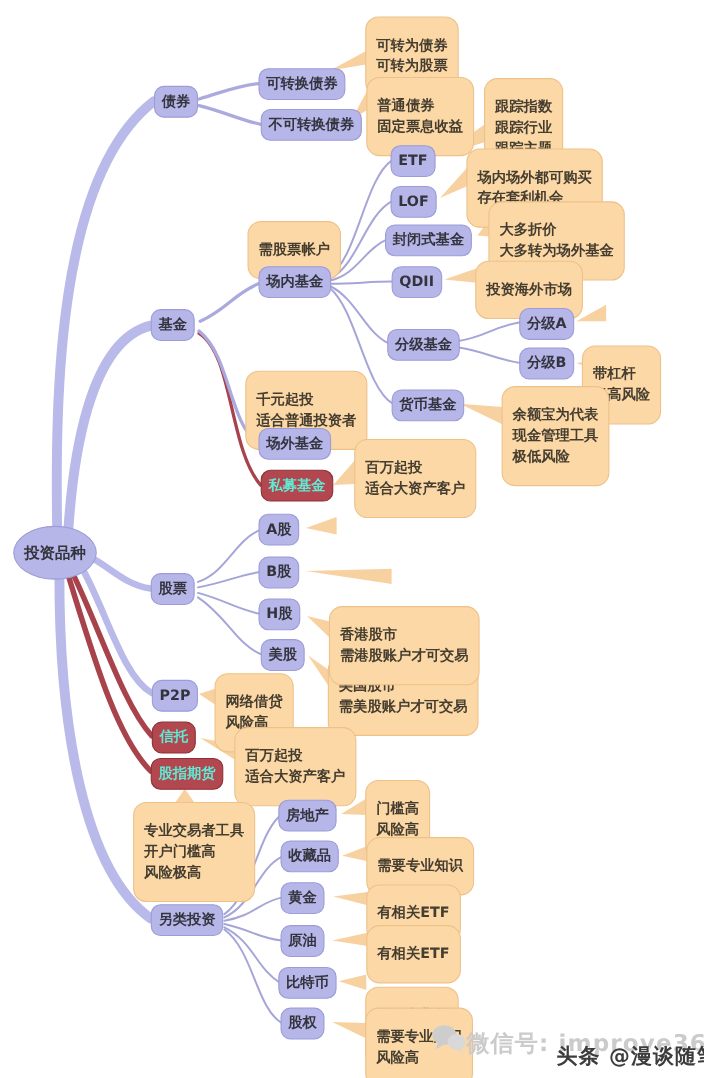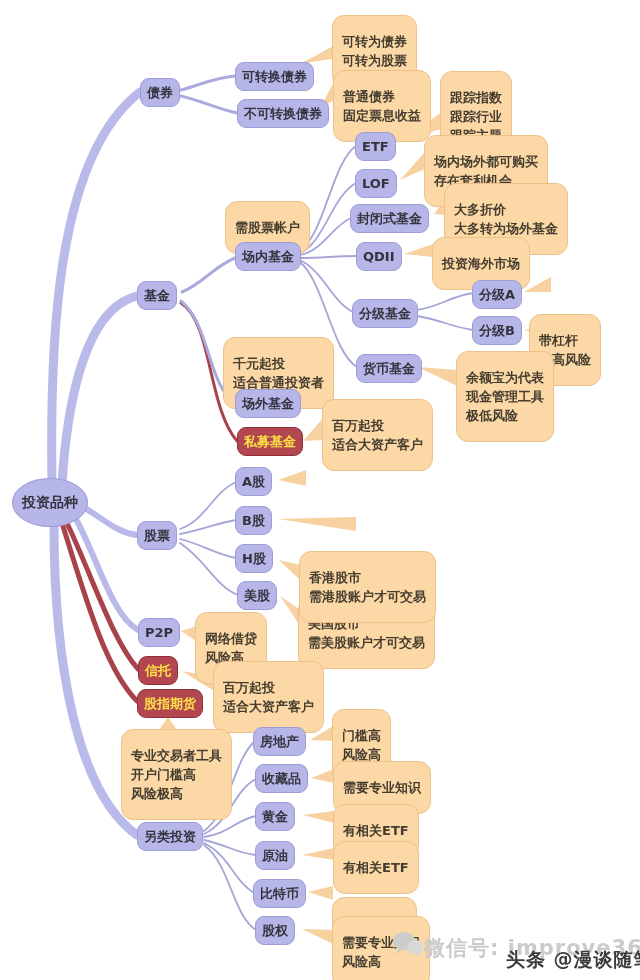--- a/index.html
+++ b/index.html
@@ -7,21 +7,21 @@
     position:relative;width:640px;height:980px;margin:0 auto;background:#ffffff;
     overflow:hidden;font-family:"DejaVu Sans",sans-serif;
   }
   .links{position:absolute;left:0;top:0;width:640px;height:980px;z-index:0;}
   .node{
     position:absolute;z-index:2;display:flex;align-items:center;justify-content:center;
     background:#b6b6e8;border:1px solid #9c9cd9;border-radius:9px;
     padding:4px 6px;font-size:13px;font-weight:700;color:#34343f;
     white-space:pre-line;text-align:center;line-height:19px;box-sizing:border-box;
   }
-  .danger{background:#b2474f;border-color:#8f3038;color:#fde047;}
+  .danger{background:#b2474f;border-color:#8f3038;color:#5eead4;}
   .ann{
     position:absolute;z-index:1;display:flex;align-items:center;
     background:#fbd8a6;border:1px solid #eec189;border-radius:12px;
     padding:16px 9px;font-size:13px;font-weight:700;color:#453d2f;
     white-space:pre-line;text-align:left;line-height:19px;box-sizing:border-box;
   }
   .root-node{
     position:absolute;z-index:2;display:flex;align-items:center;justify-content:center;
     width:74px;height:47px;background:#b6b6e8;border:1px solid #9c9cd9;border-radius:50%;
     font-size:14px;font-weight:700;color:#34343f;

